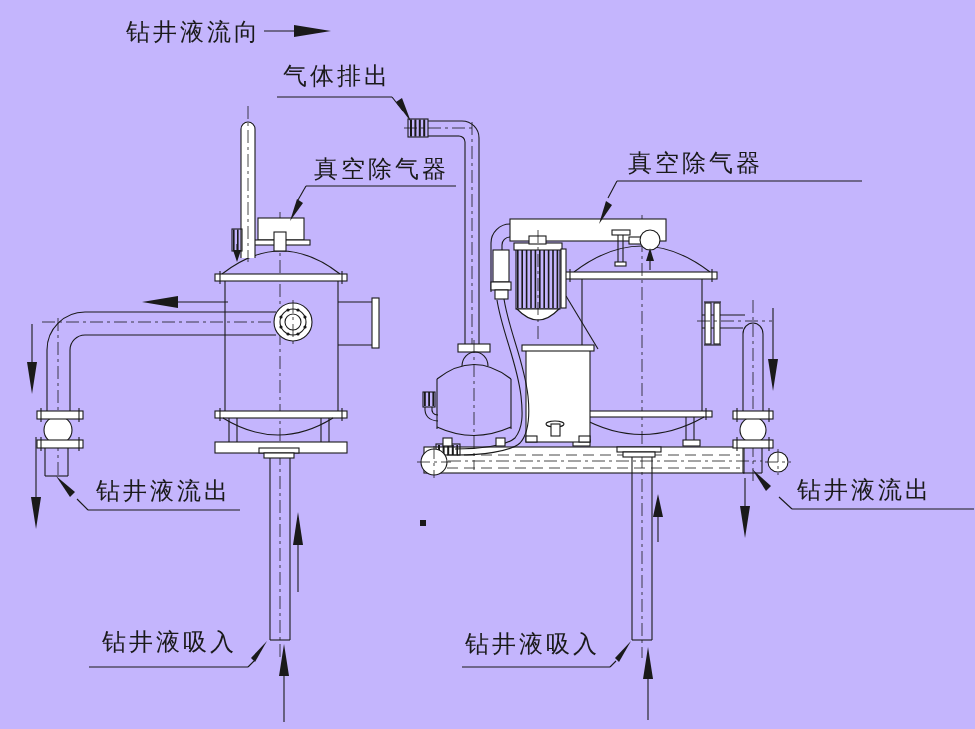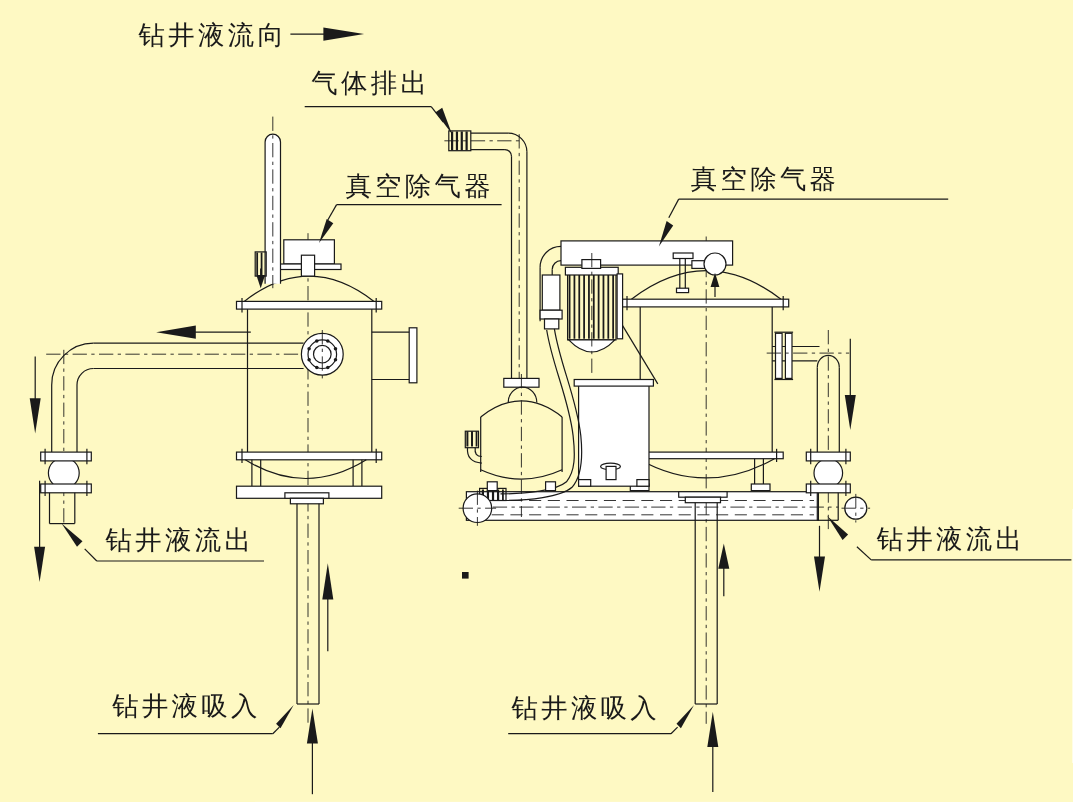--- a/index.html
+++ b/index.html
@@ -1,16 +1,16 @@
 <!DOCTYPE html>
 <html><head>
 <meta charset="utf-8">
 <style>
   html,body{margin:0;padding:0;background:#ffffff;}
-  .page{position:relative;width:975px;height:729px;background:#fef9c3;overflow:hidden;}
+  .page{position:relative;width:975px;height:729px;background:#c4b5fd;overflow:hidden;}
   svg{display:block;}
   .ln{stroke:#1a1a1a;stroke-width:1.1;fill:none;}
   .fw{stroke:#1a1a1a;stroke-width:1.1;fill:#ffffff;}
   .cl{stroke:#1a1a1a;stroke-width:0.8;fill:none;stroke-dasharray:13 4 3 4;}
   .dash{stroke:#1a1a1a;stroke-width:0.8;fill:none;stroke-dasharray:11 6;}
   .ah{fill:#1a1a1a;stroke:none;}
   .stripe{stroke:#1a1a1a;fill:none;}
   text.lbl{font-family:"Liberation Serif","DejaVu Serif",serif;font-size:24px;letter-spacing:3px;fill:#1a1a1a;}
 </style>
 </head>

